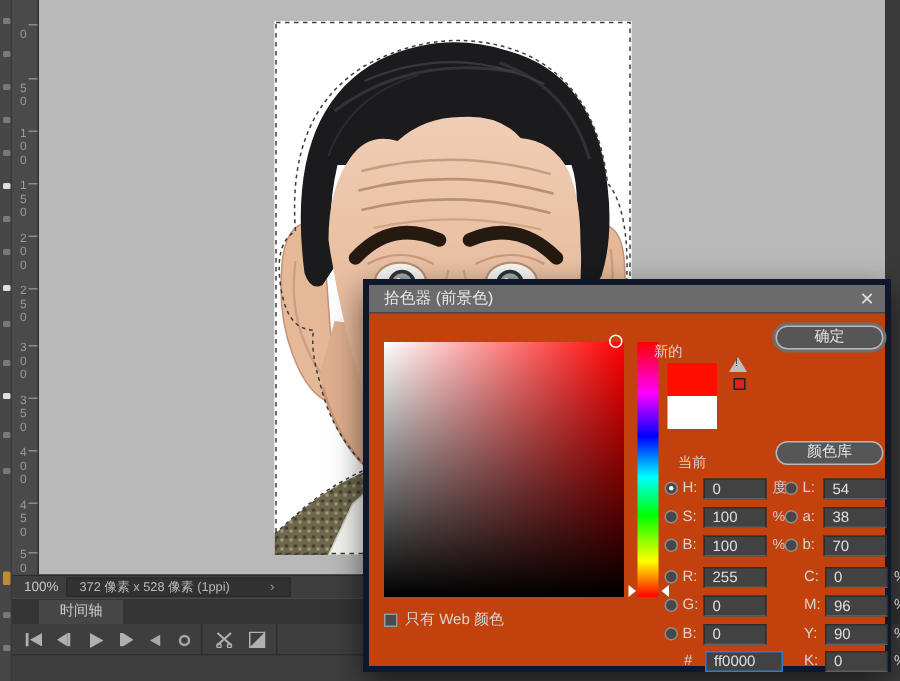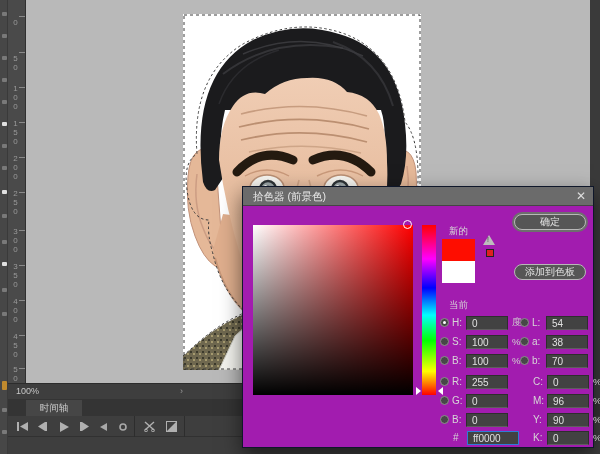--- a/index.html
+++ b/index.html
@@ -31,21 +31,21 @@
 
   
   #timeline{left:8px;top:399px;width:592px;height:55px;background:#3e3e3e;}
   #tabRow{position:absolute;left:0;top:0;width:592px;height:17px;background:#343434;}
   #timelineTab{position:absolute;left:18px;top:1px;width:56px;height:16px;background:#464646;color:#cccccc;font-size:9.5px;text-align:center;line-height:16px;}
   #tctrl{position:absolute;left:0;top:17px;width:592px;height:21px;background:#3e3e3e;border-bottom:1px solid #313131;}
   .tbtn{position:absolute;top:3px;width:16px;height:15px;display:flex;align-items:center;justify-content:center;cursor:pointer;}
   .tsep{position:absolute;top:0;width:1px;height:21px;background:#2d2d2d;}
 
   
-  #dialog{left:242px;top:186px;width:352px;height:262px;background:#a21caf;border:1px solid #0f172a;box-shadow:0 8px 20px rgba(0,0,0,.55);z-index:10;}
+  #dialog{left:242px;top:186px;width:352px;height:262px;background:#c2410c;border:4px solid #0f172a;box-shadow:0 8px 20px rgba(0,0,0,.55);z-index:10;}
   #dlgTitle{position:absolute;left:0;top:0;width:100%;height:19px;background:#6b6b6b;border-bottom:1px solid #454545;color:#e8e8e8;font-size:10.5px;line-height:19px;padding-left:10px;}
   #dlgClose{position:absolute;right:7px;top:3px;color:#dedede;font-size:12px;line-height:13px;cursor:pointer;}
   #satField{position:absolute;left:10px;top:38px;width:160px;height:170px;
      background:linear-gradient(to top,#000,rgba(0,0,0,0)),linear-gradient(to right,#fff,#ff0000);}
   #satRing{position:absolute;left:150px;top:-5px;width:9px;height:9px;border:1.5px solid #fff;border-radius:50%;}
   #hueStrip{position:absolute;left:179px;top:38px;width:14px;height:170px;
      background:linear-gradient(to bottom,#ff0000,#ff00ff 20%,#0000ff 37%,#00ffff 53%,#00ff00 68%,#ffff00 86%,#ff0000);}
   .hueArrow{position:absolute;width:0;height:0;border-top:4px solid transparent;border-bottom:4px solid transparent;}
   #hueArrowL{left:173px;top:200px;border-left:5px solid #fff;}
   #hueArrowR{left:195px;top:200px;border-right:5px solid #fff;}
@@ -187,20 +187,21 @@
         <rect x="1" y="1" width="236" height="354" fill="none" stroke="#3c3c3c" stroke-width="1" stroke-dasharray="3,3"></rect>
 
         <path d="M0,342 L18,326 Q44,304 74,294 L120,286 L238,274 M64,300 Q38,276 30,240 Q24,220 26,206 Q8,206 4,176 Q0,148 14,140 Q8,62 60,30 Q112,2 162,20 Q214,40 222,108 Q234,122 235,158 Q236,192 222,206 Q216,216 206,212 L204,250" fill="none" stroke="#3c3c3c" stroke-width="1" stroke-dasharray="2.5,2.5"></path>
       </svg>
     </div>
   </div>
   <div id="rightStrip" class="abs"></div>
 
   <div id="statusbar" class="abs">
     <div id="zoomField">100%</div>
+    <div id="docSizeBox">372 像素 x 528 像素 (1ppi)</div>
     <div id="docSizeArrow">›</div>
   </div>
 
   <div id="timeline" class="abs">
     <div id="tabRow">
       <div id="timelineTab">时间轴</div>
     </div>
     <div id="tctrl">
       <div class="tbtn" style="left:6px">
         <svg width="11" height="9">
@@ -257,29 +258,29 @@
     <div id="dlgTitle">拾色器 (前景色)</div>
     <div id="dlgClose">✕</div>
 
     <div id="satField">
       <div id="satRing"></div>
     </div>
     <div id="hueStrip"></div>
     <div id="hueArrowL" class="hueArrow"></div>
     <div id="hueArrowR" class="hueArrow"></div>
 
-    <div class="swlabel" style="left:206px;top:38px">新的</div>
+    <div class="swlabel" style="left:190px;top:38px">新的</div>
     <div id="swNew" style="background:#fe0d00"></div>
     <div id="swCur" style="background:#ffffff"></div>
     <div class="swlabel" style="left:206px;top:112px">当前</div>
     <div id="gamutTri"></div>
     <div id="gamutSq"></div>
 
     <div class="btn default" style="top:27px">确定</div>
-    <div class="btn" style="top:77px">添加到色板</div>
+    <div class="btn" style="top:104px">颜色库</div>
 
     <div class="frow" style="left:197px;top:128px">
         <span class="radio sel"></span>
         <span class="flabel">H:</span>
         <span class="fbox">0</span>
         <span class="funit">度</span>
       </div>
     <div class="frow" style="left:197px;top:147px">
         <span class="radio"></span>
         <span class="flabel">S:</span>
@@ -346,16 +347,20 @@
         <span class="fbox">90</span>
         <span class="funit">%</span>
       </div>
     <div class="frow" style="left:277px;top:243px">
         <span class="rspace"></span>
         <span class="flabel">K:</span>
         <span class="fbox">0</span>
         <span class="funit">%</span>
       </div>
 
+    <div id="webOnly">
+      <span id="webOnlyBox"></span>
+      <span id="webOnlyLbl">只有 Web 颜色</span>
+    </div>
   </div>
 
 
 </div>
 
 </body></html>

